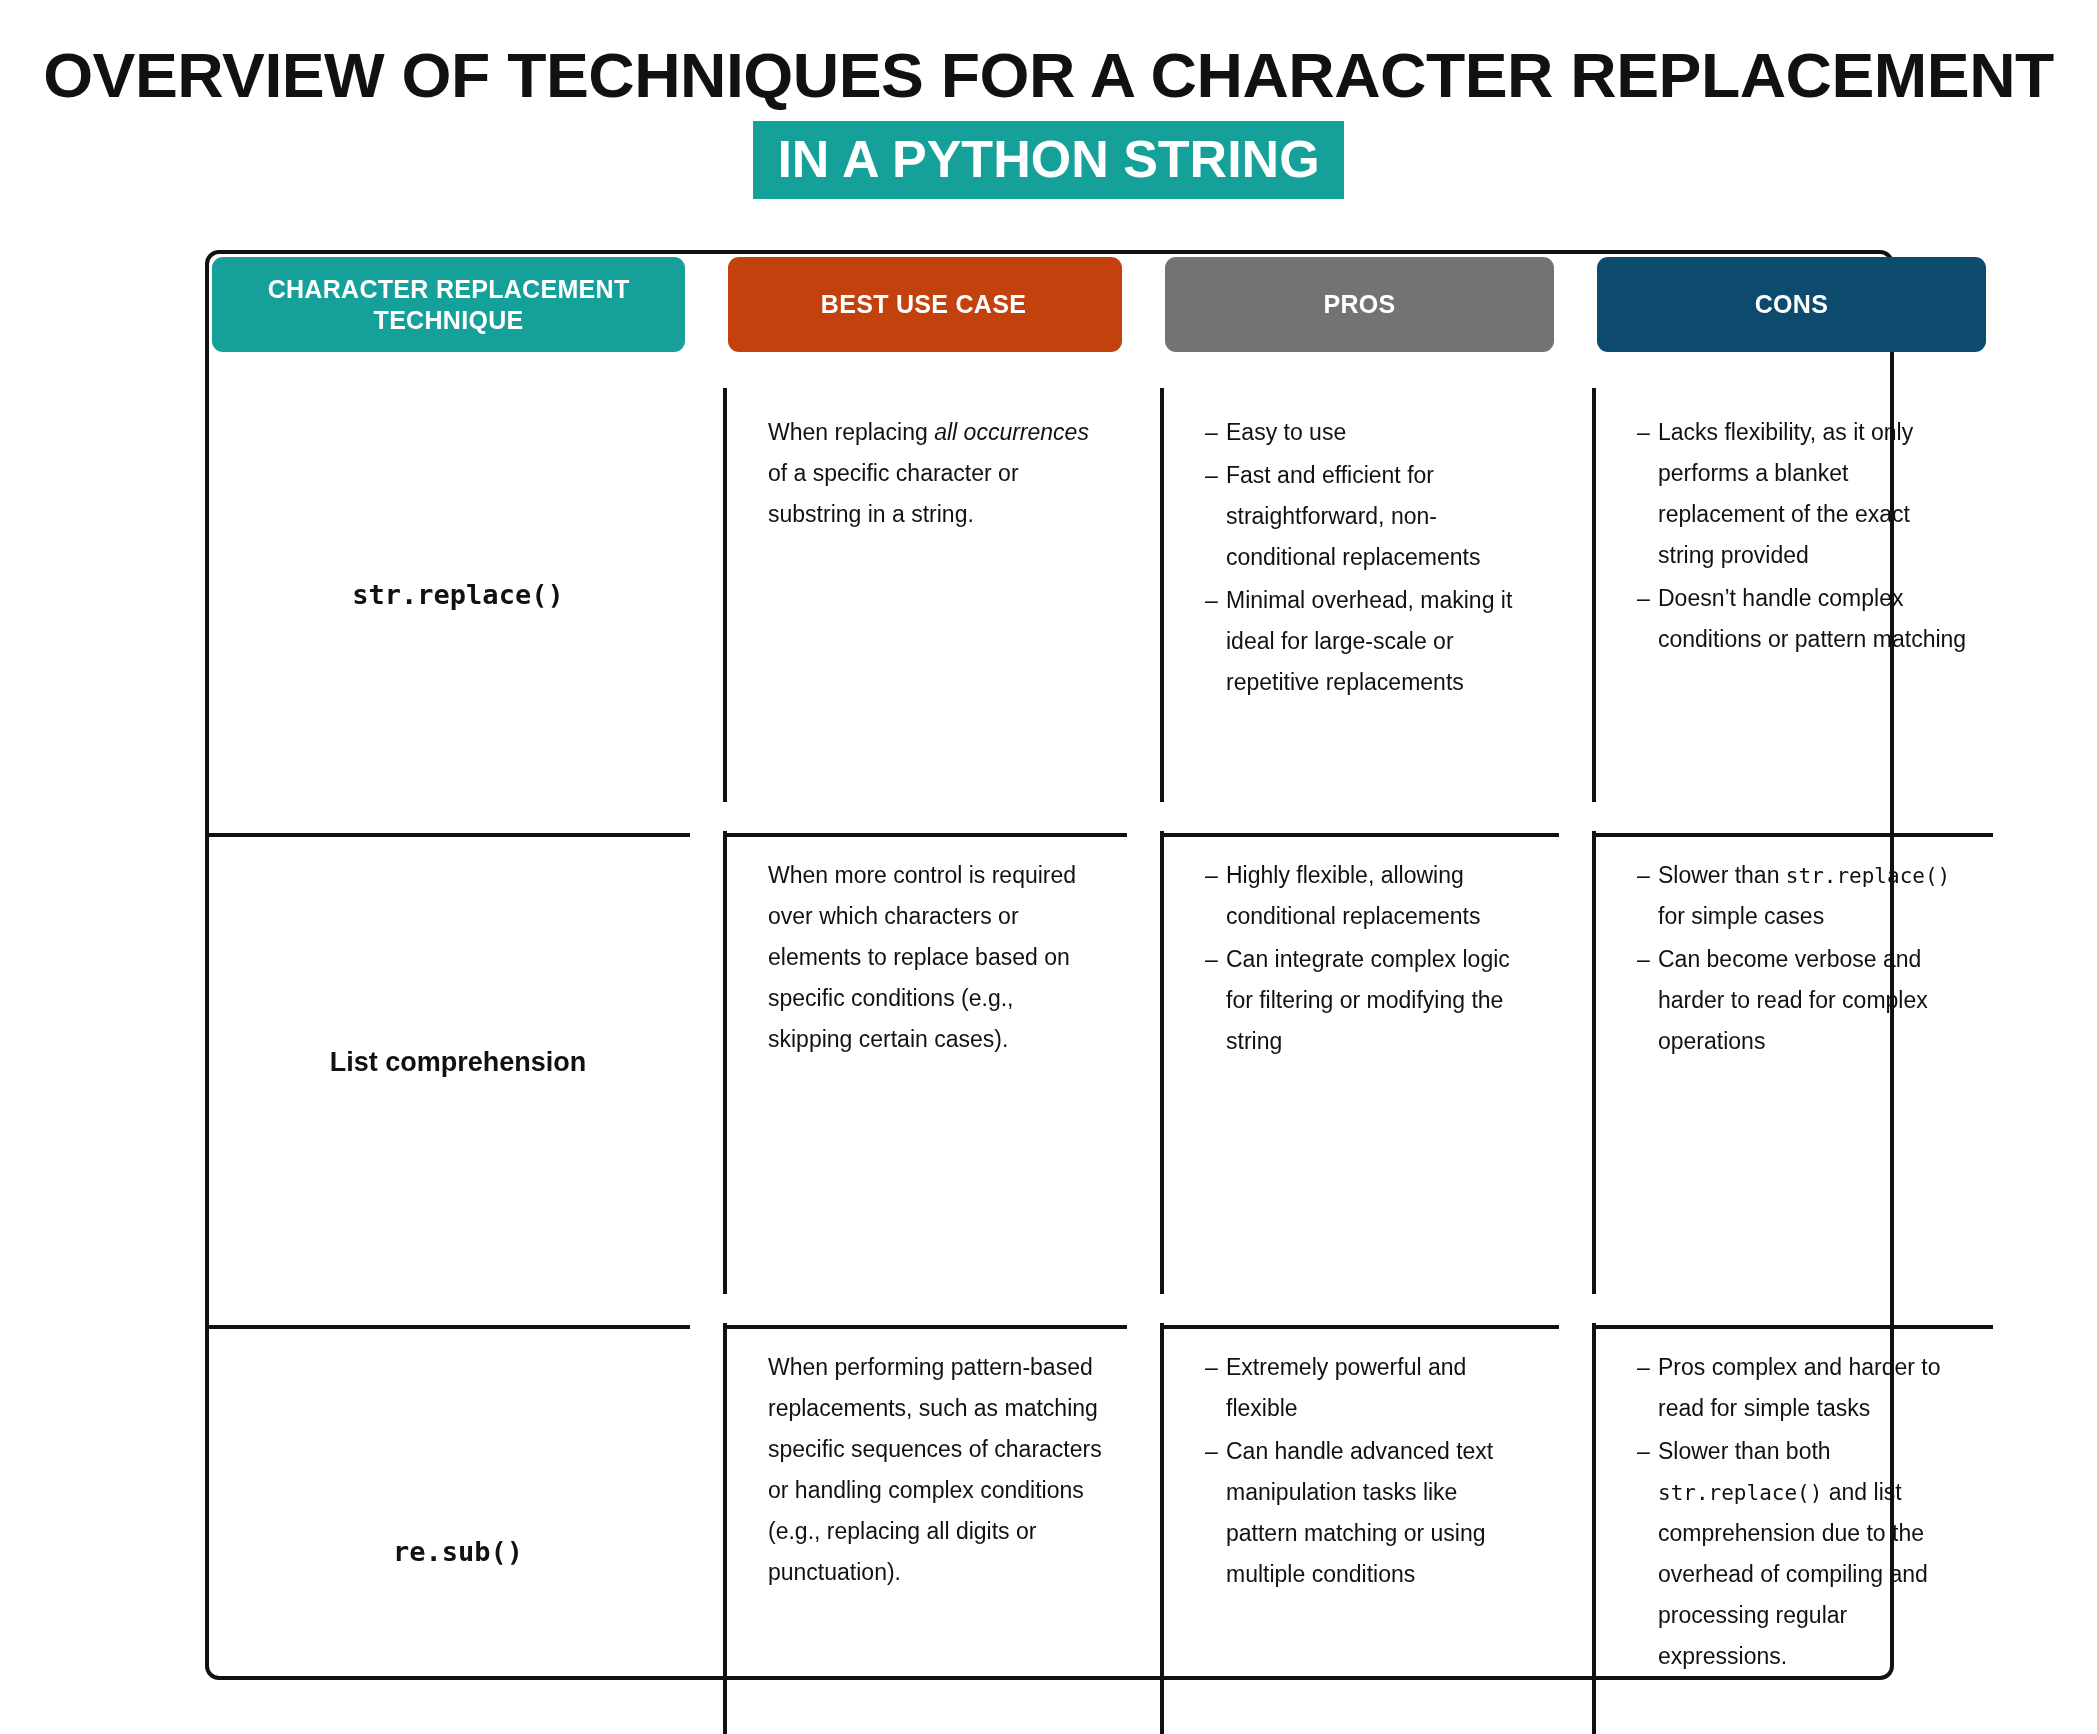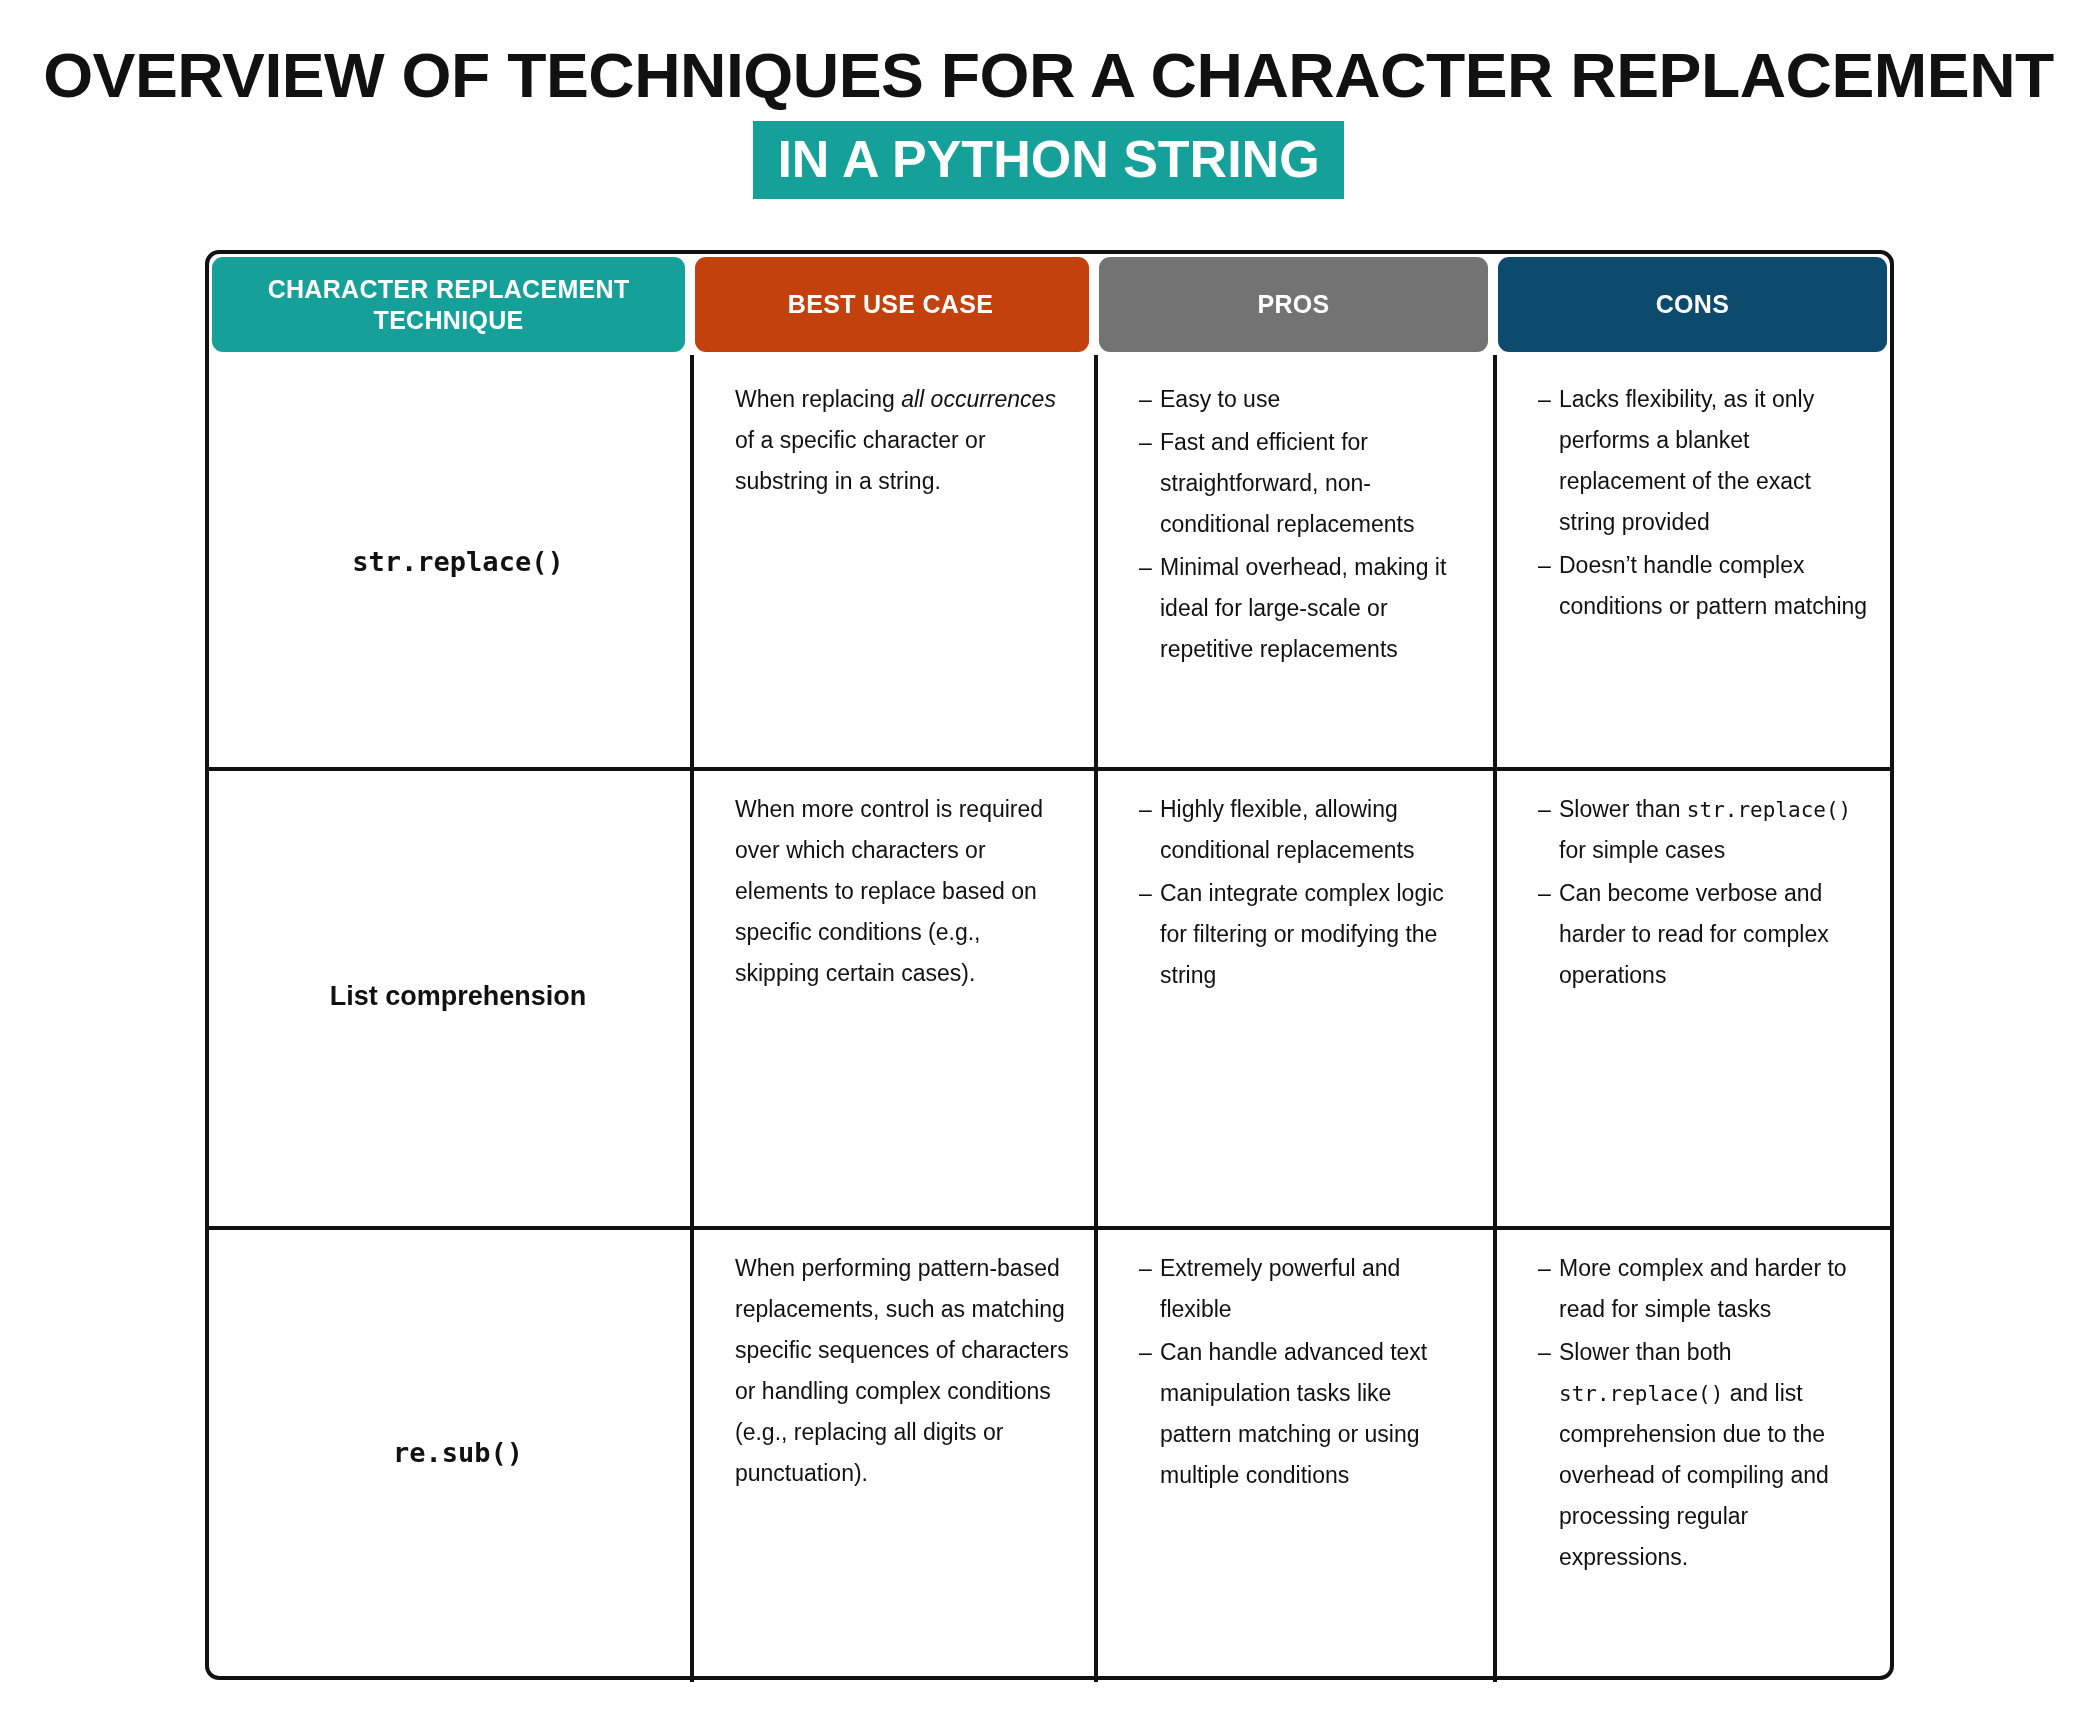--- a/index.html
+++ b/index.html
@@ -65,20 +65,21 @@
     pointer-events: none;
   }
 
   .grid {
     position: absolute;
     inset: 0;
     display: grid;
     grid-template-columns: 485px 404px 399px 401px;
     grid-template-rows: 107px 410px 459px 454px;
     box-sizing: border-box;
+    gap: 33px;
   }
 
   
   .hcell {
     margin: 7px 4.9px 4.9px 4.9px;
     border-radius: 11px;
     display: flex;
     align-items: center;
     justify-content: center;
     text-align: center;
@@ -251,20 +252,20 @@
 
     <div class="bcell sep-left sep-top v-top">
       <ul class="bullets">
         <li>Extremely powerful and flexible</li>
         <li>Can handle advanced text manipulation tasks like pattern matching or using multiple conditions</li>
       </ul>
     </div>
 
     <div class="bcell sep-left sep-top v-top">
       <ul class="bullets">
-        <li><span>More complex and harder to read for simple tasks</span></li>
+        <li><span>Pros complex and harder to read for simple tasks</span></li>
         <li><span>Slower than both </span><code>str.replace()</code><span> and list comprehension due to the overhead of compiling and processing regular expressions.</span></li>
       </ul>
     </div>
 
   </div>
 </div>
 
 
 </body></html>

